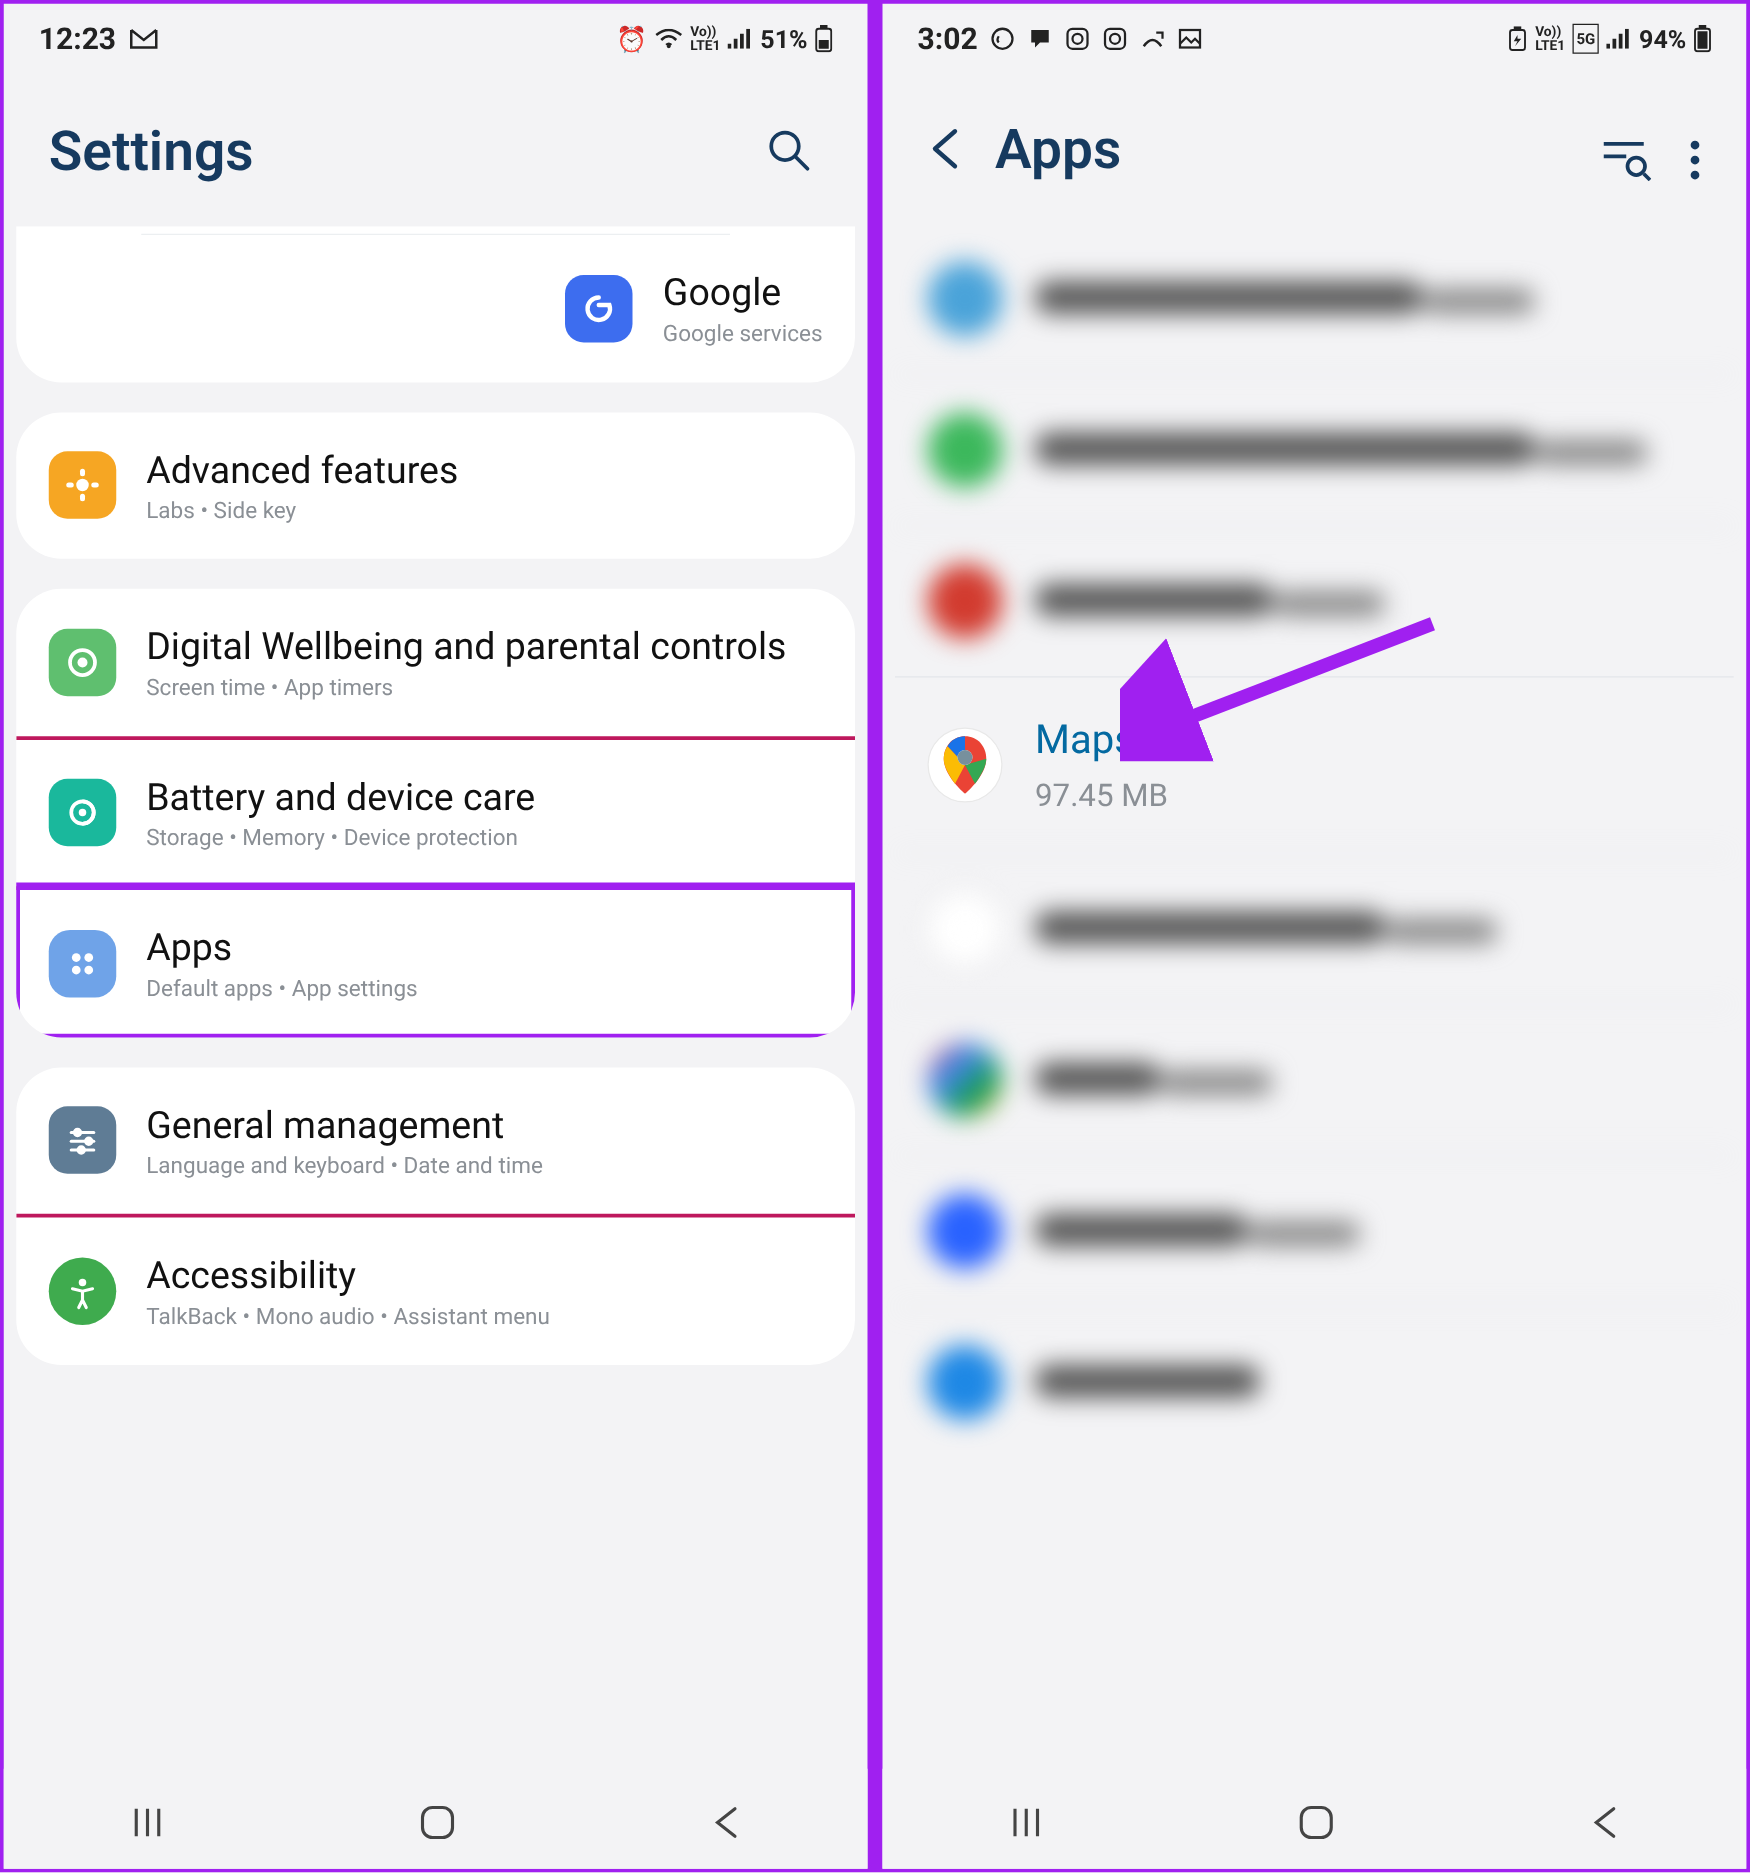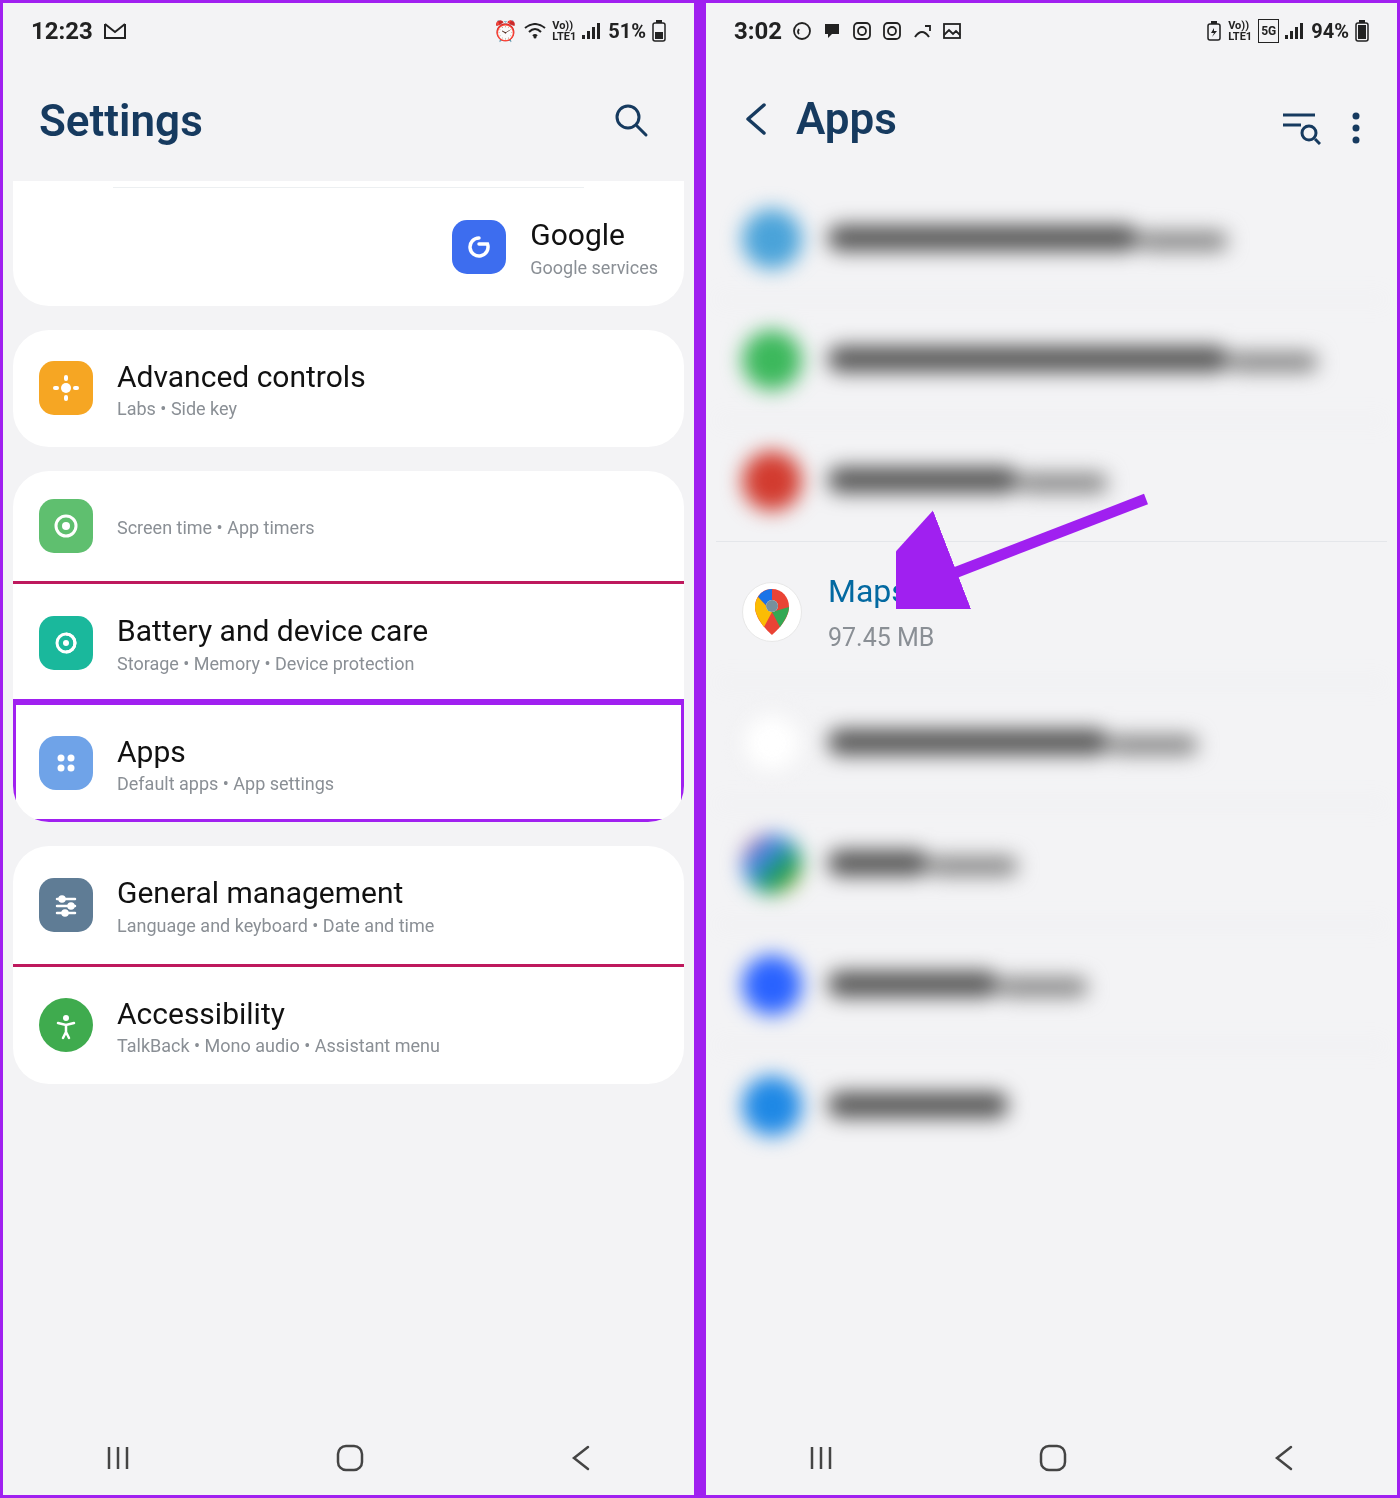--- a/index.html
+++ b/index.html
@@ -213,35 +213,36 @@
               <circle cx="14" cy="14" r="5" fill="#fff"></circle>
               <g fill="#fff">
                 <rect x="12" y="1" width="4" height="6" rx="2"></rect>
                 <rect x="12" y="21" width="4" height="6" rx="2"></rect>
                 <rect x="1" y="12" width="6" height="4" rx="2"></rect>
                 <rect x="21" y="12" width="6" height="4" rx="2"></rect>
               </g>
             </svg>
         </div>
         <div class="row-text">
-          <div class="title">Advanced controls</div>
+          <div class="title">Advanced features</div>
           <div class="sub">Labs  •  Side key</div>
         </div>
       </div>
     </div>
 
     <div class="card">
       <div class="row">
         <div class="row-icon" style="background:#5fbf6f;border-radius:15px;">
           <svg width="30" height="30" viewBox="0 0 30 30">
               <circle cx="15" cy="15" r="10" stroke="#fff" stroke-width="3" fill="none"></circle>
               <circle cx="15" cy="15" r="4" fill="#fff"></circle>
             </svg>
         </div>
         <div class="row-text">
+          <div class="title">Digital Wellbeing and parental controls</div>
           <div class="sub">Screen time  •  App timers</div>
         </div>
       </div>
       <div class="row">
         <div class="row-icon" style="background:#1ab89c;border-radius:15px;">
           <svg width="30" height="30" viewBox="0 0 30 30">
               <circle cx="15" cy="15" r="9" stroke="#fff" stroke-width="3" fill="none"></circle>
               <path d="M15 6 a9 9 0 0 1 0 18" stroke="#fff" stroke-width="3" fill="none"></path>
               <circle cx="15" cy="15" r="3" fill="#fff"></circle>
             </svg>

